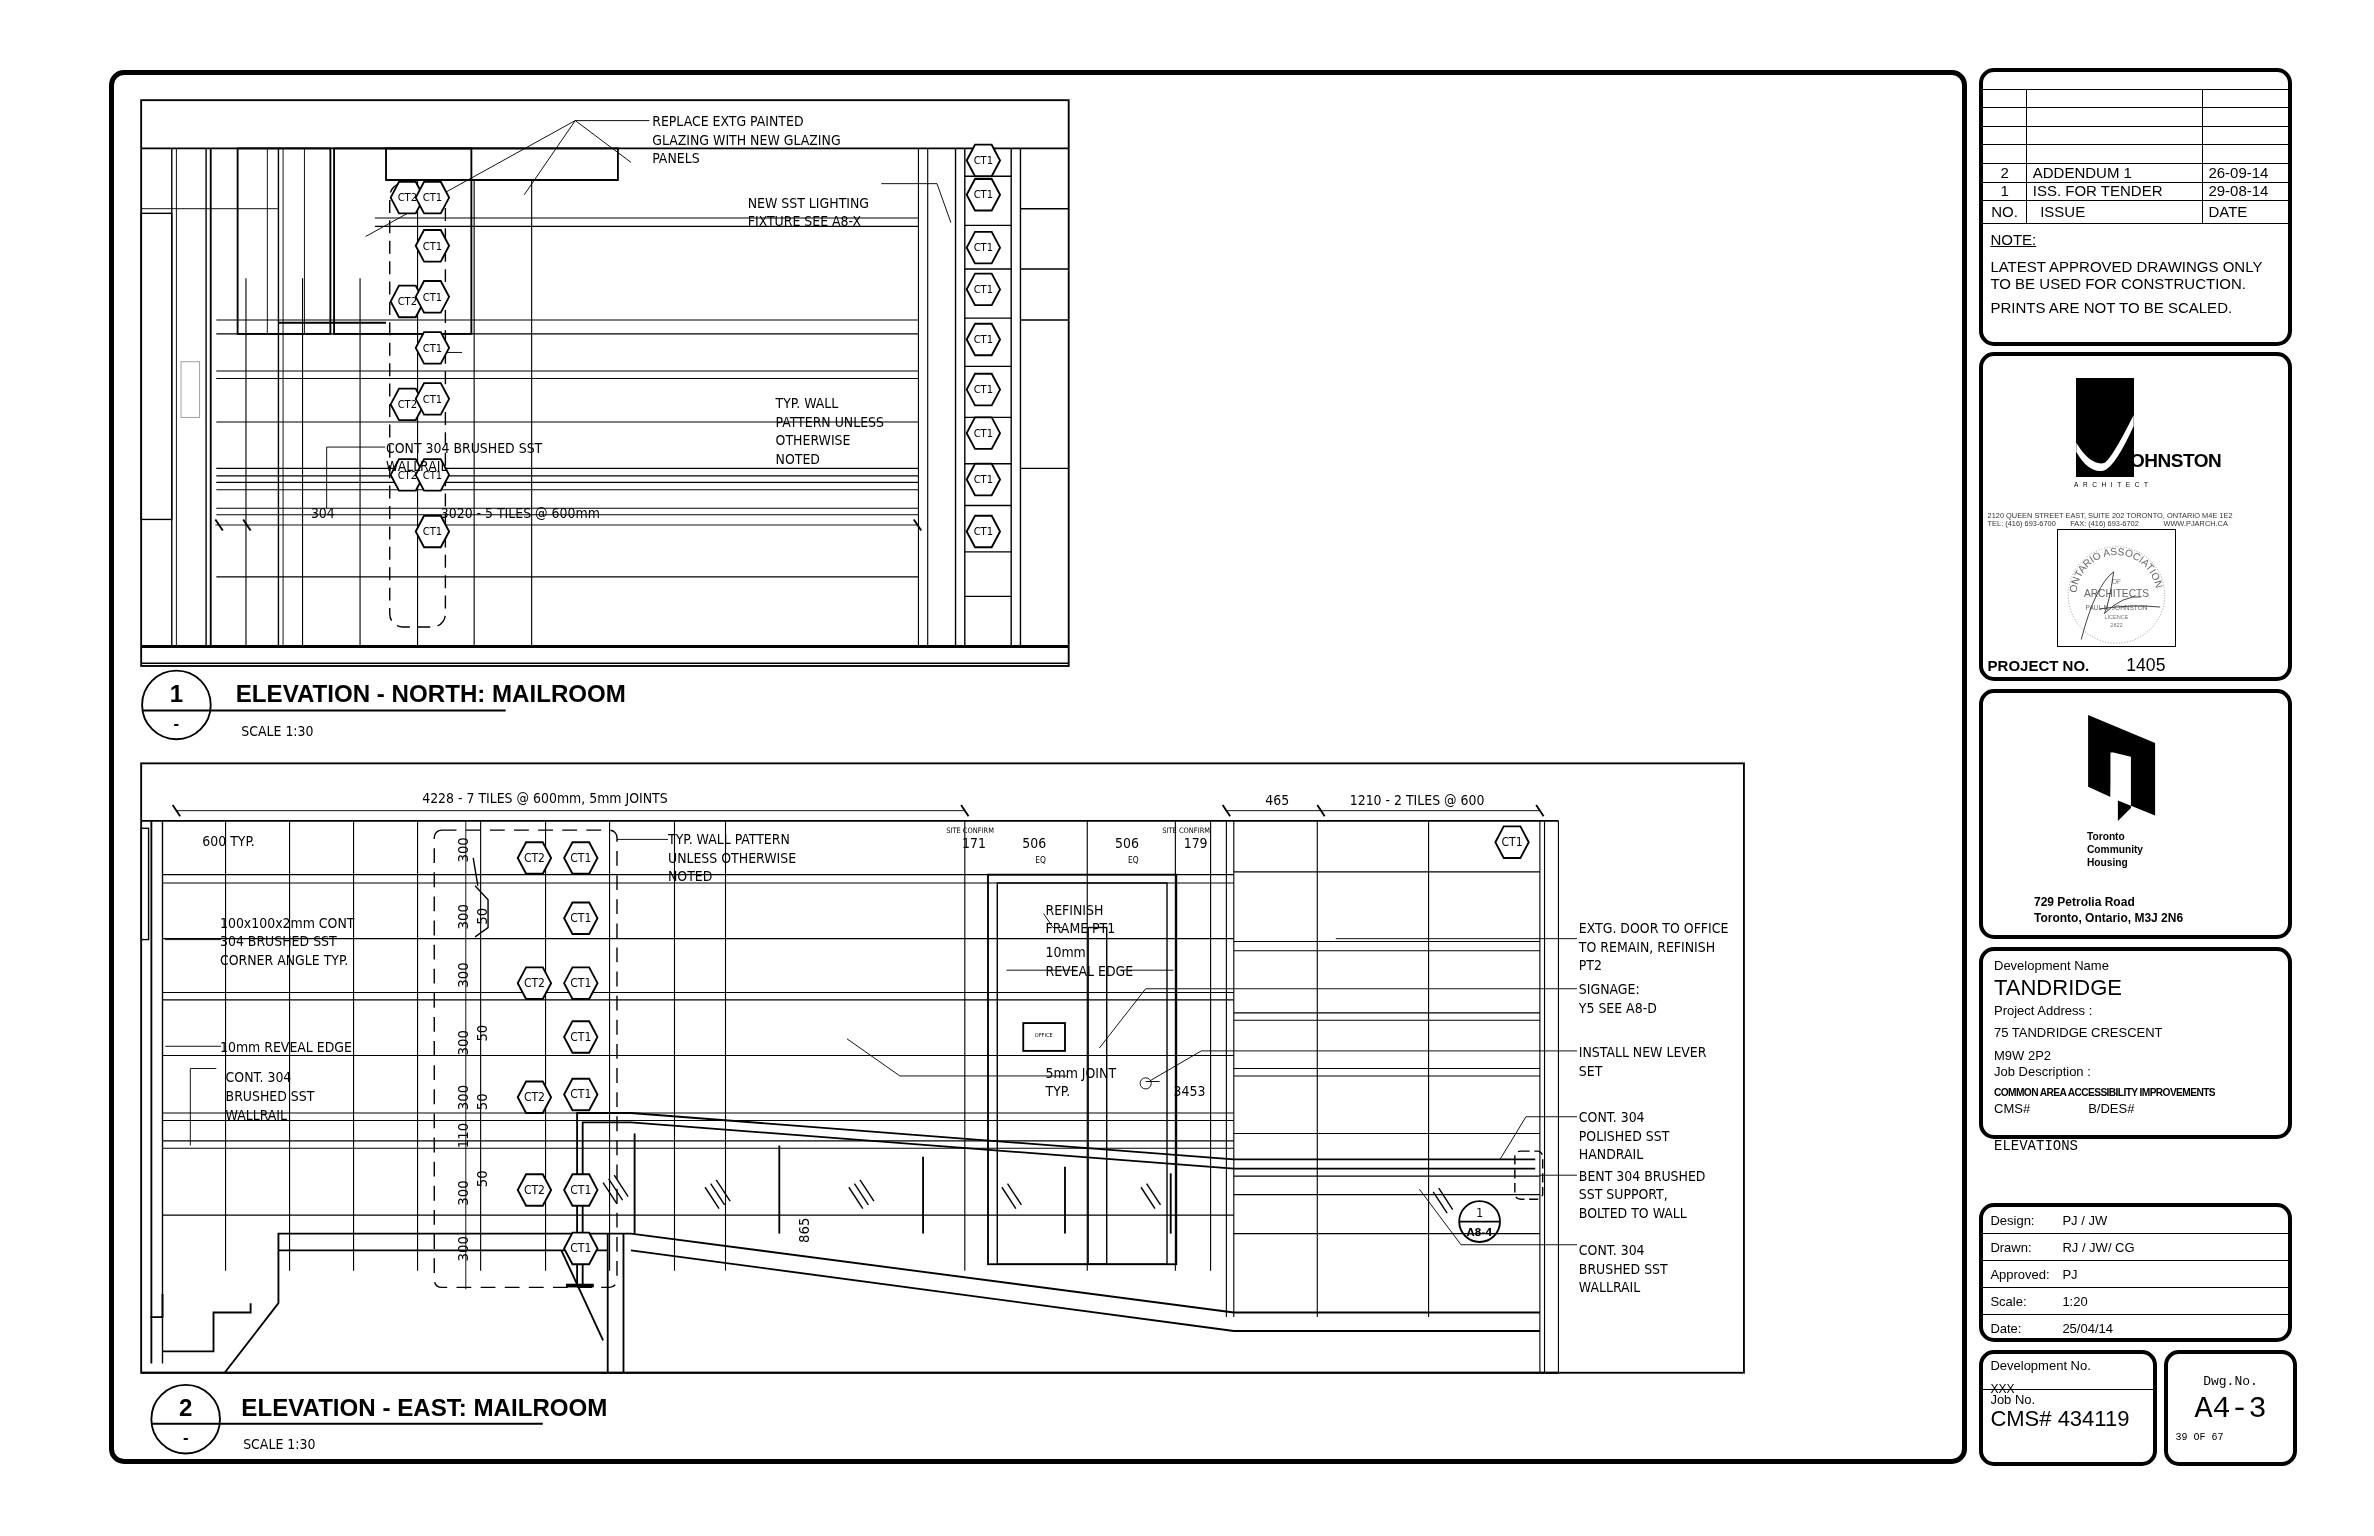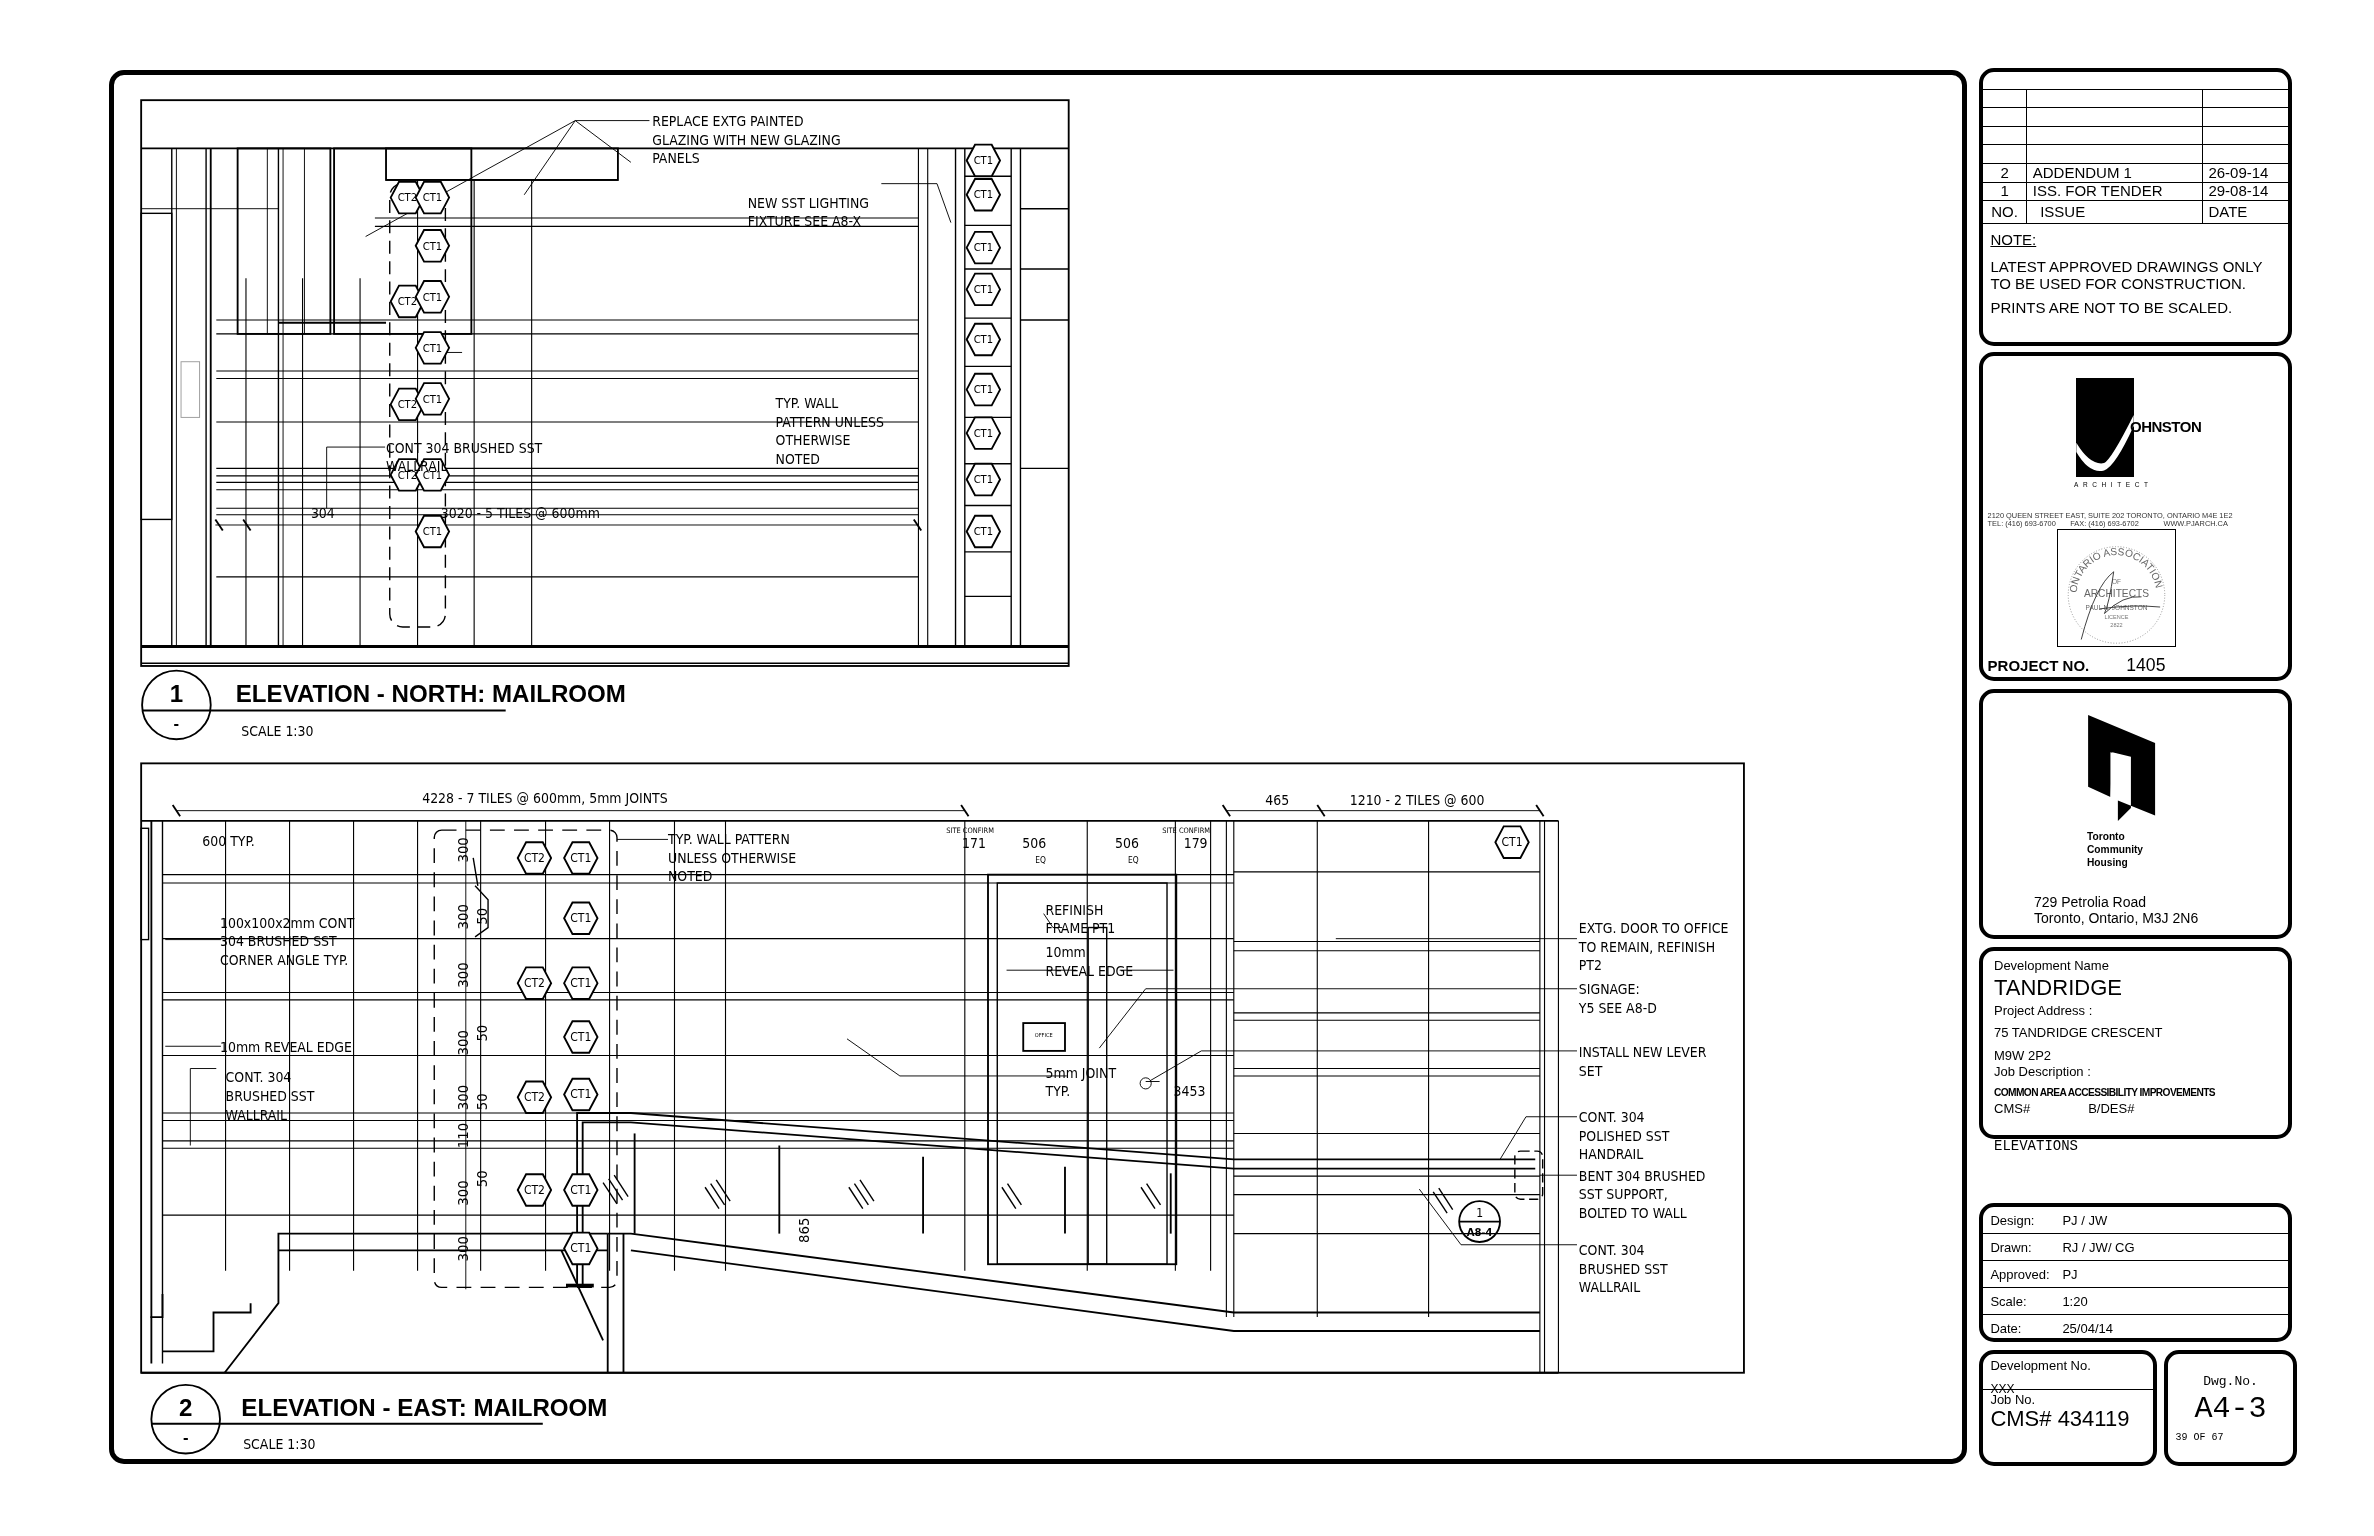--- a/index.html
+++ b/index.html
@@ -14,30 +14,30 @@
   .rev td.c1{width:32px;text-align:center;}
   .rev td.c3{width:74px;}
   .rev tr:first-child td{border-top:1.9px solid #000;}
   .rev td:first-child{border-left:none;}
   .rev td:last-child{border-right:none;}
   .note{padding:7.4px 7.4px;font-size:15px;line-height:16.7px;}
   .note .h{text-decoration:underline;margin-bottom:11px;}
   .note p{margin:0 0 7.4px 0;}
   .arch{left:1979px;top:352px;width:313px;height:329px;}
   .logo-j{position:absolute;left:93px;top:22px;width:58px;height:99px;background:#000;}
-  .logo-txt{position:absolute;left:147px;top:62px;font-weight:bold;font-size:15px;letter-spacing:-0.5px;}
+  .logo-txt{position:absolute;left:147px;top:94px;font-weight:bold;font-size:19px;letter-spacing:-0.5px;}
   .logo-sub{position:absolute;left:91px;top:125px;font-size:6.5px;letter-spacing:4.6px;}
   .addr{position:absolute;left:4.6px;top:156px;font-size:7.4px;line-height:8.3px;color:#333;white-space:pre;}
   .seal{position:absolute;left:74px;top:173px;width:117px;height:116px;border:1.9px solid #000;}
   .seal svg{width:100%;height:100%;}
   .projno{position:absolute;left:4.6px;top:299px;font-size:15px;font-weight:bold;}
   .projno span.v{font-weight:normal;font-size:17.6px;margin-left:37px;}
   .client{left:1979px;top:689px;width:313px;height:250px;}
   .client .nm{position:absolute;left:104px;top:137px;font-size:10.2px;font-weight:bold;line-height:13px;}
-  .client .ad{position:absolute;left:51px;top:201px;font-size:14px;font-weight:normal;line-height:16px;}
+  .client .ad{position:absolute;left:51px;top:201px;font-size:12px;font-weight:bold;line-height:16px;}
   .dev{left:1979px;top:947px;width:313px;height:192px;padding:7.4px 11px;}
   .dev div{white-space:nowrap;}
   .dev .l{font-size:13px;line-height:16.7px;}
   .dev .big{font-size:22px;line-height:26px;}
   .dev .jd{font-size:10.2px;font-weight:bold;letter-spacing:-0.6px;line-height:16.7px;margin-top:3.7px;}
   .dev .cms{font-size:13px;display:flex;gap:58px;}
   .dev .ele{font-size:14px;margin-top:22px;font-family:Liberation Mono, monospace;}
   .sig{left:1979px;top:1203px;width:313px;height:139px;}
   .sig .row{height:26px;border-bottom:1.9px solid #000;display:flex;align-items:center;font-size:13px;padding-left:7.4px;}
   .sig .row:last-child{border-bottom:none;}

